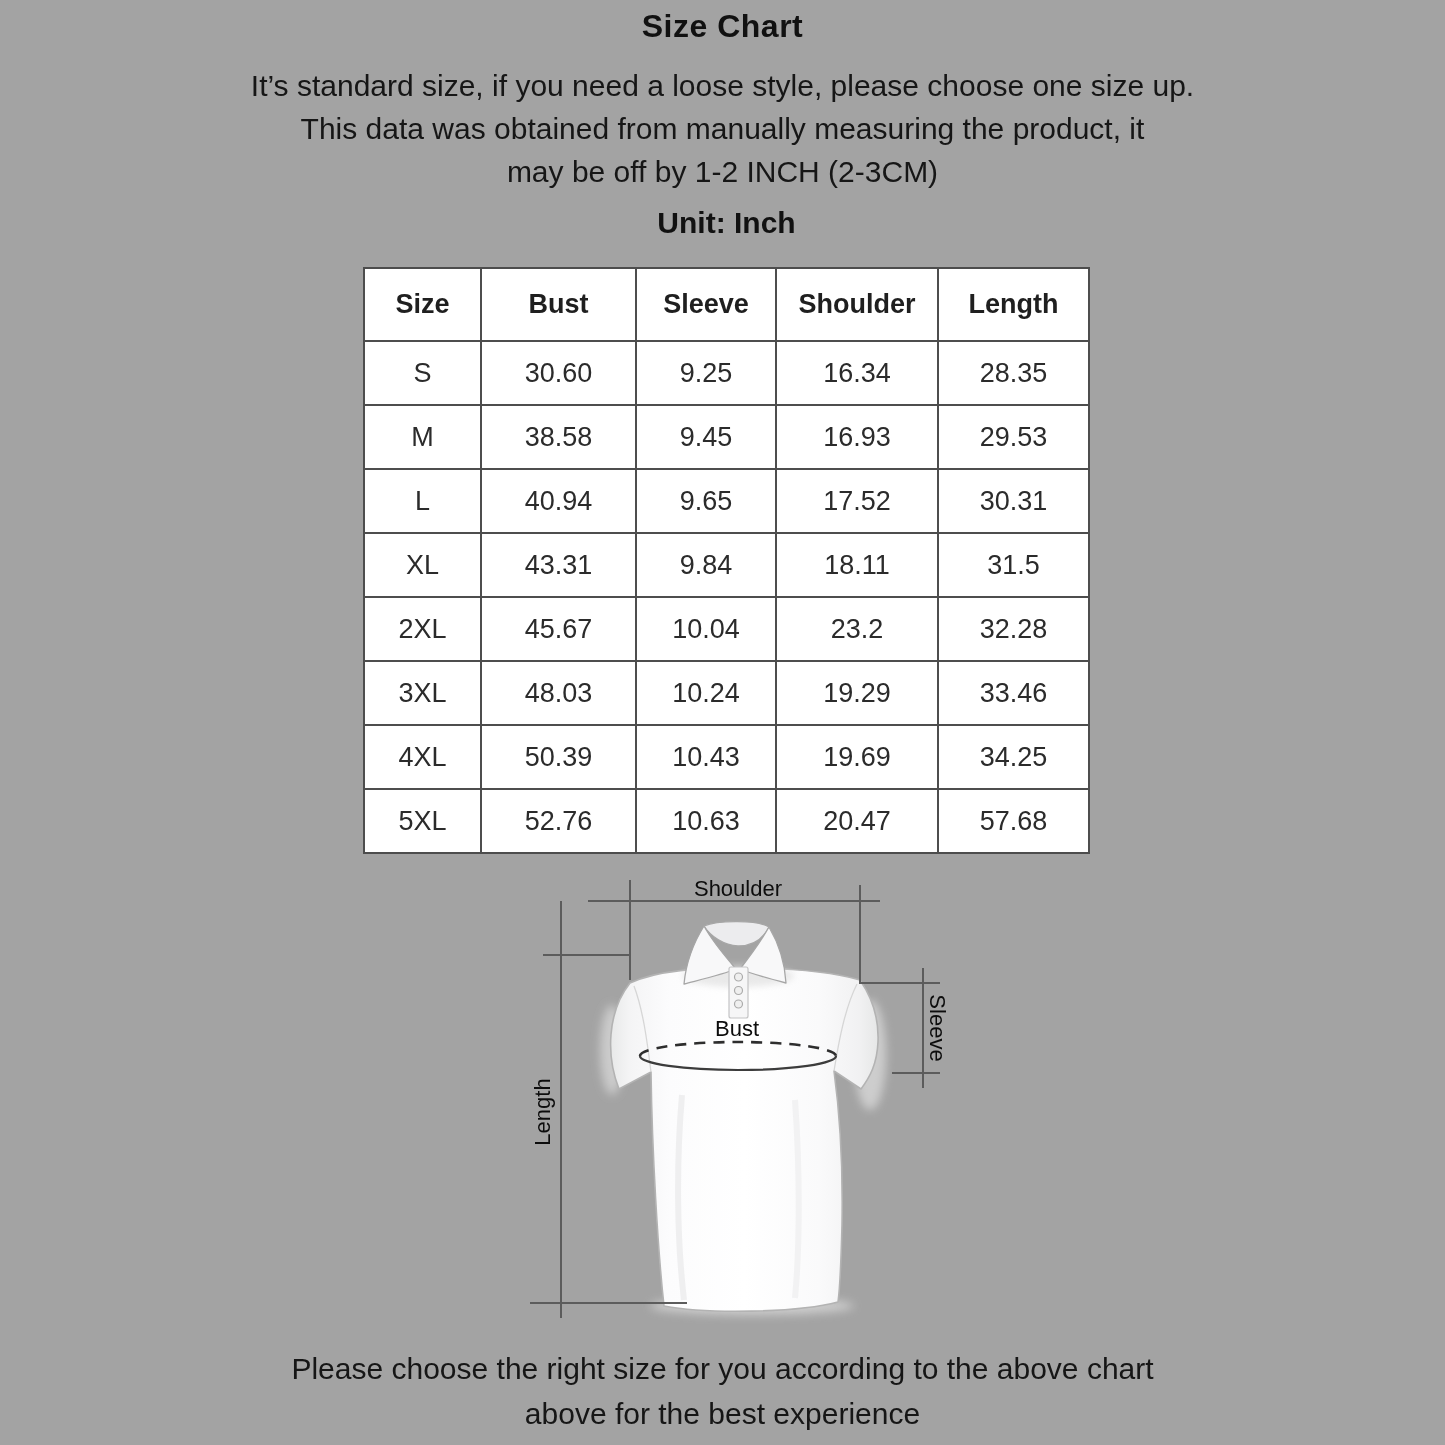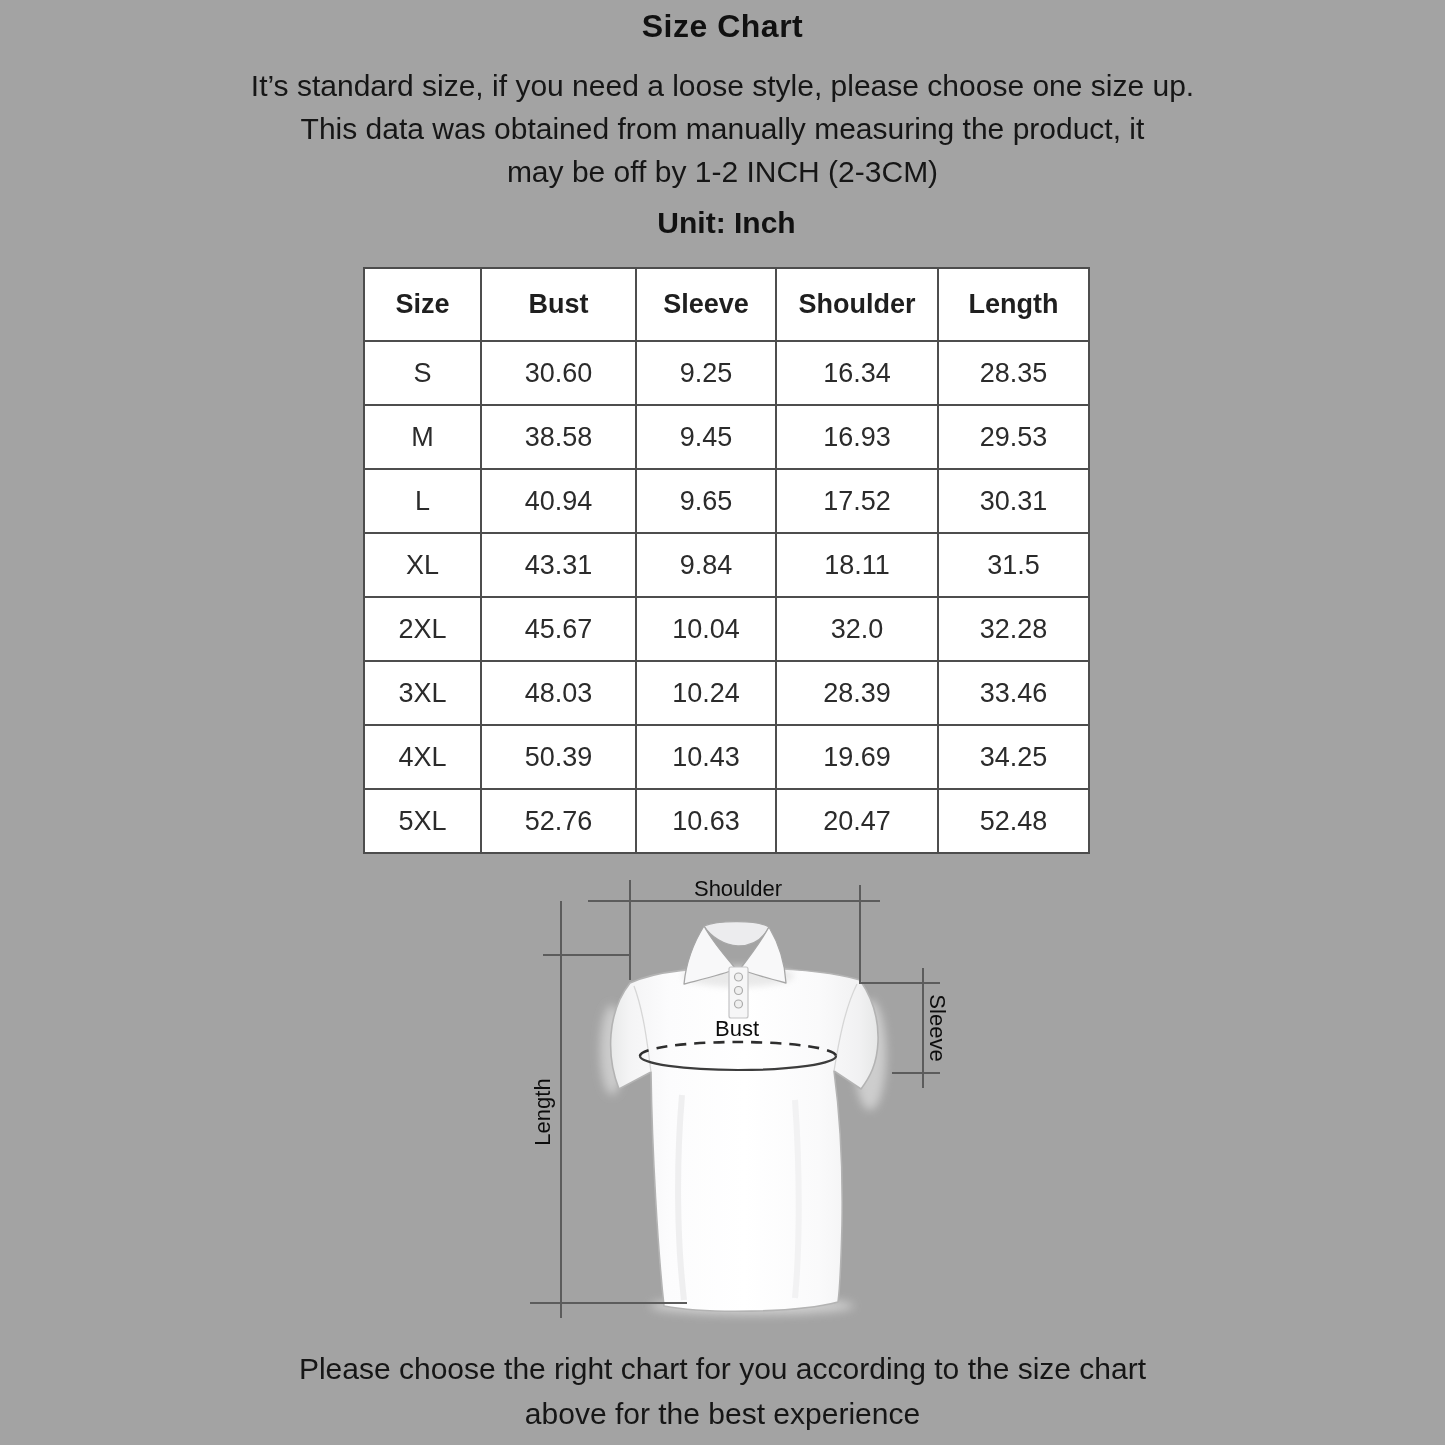--- a/index.html
+++ b/index.html
@@ -141,43 +141,43 @@
           <td>XL</td>
           <td>43.31</td>
           <td>9.84</td>
           <td>18.11</td>
           <td>31.5</td>
         </tr>
         <tr>
           <td>2XL</td>
           <td>45.67</td>
           <td>10.04</td>
-          <td>32.0</td>
+          <td>23.2</td>
           <td>32.28</td>
         </tr>
         <tr>
           <td>3XL</td>
           <td>48.03</td>
           <td>10.24</td>
-          <td>28.39</td>
+          <td>19.29</td>
           <td>33.46</td>
         </tr>
         <tr>
           <td>4XL</td>
           <td>50.39</td>
           <td>10.43</td>
           <td>19.69</td>
           <td>34.25</td>
         </tr>
         <tr>
           <td>5XL</td>
           <td>52.76</td>
           <td>10.63</td>
           <td>20.47</td>
-          <td>52.48</td>
+          <td>57.68</td>
         </tr>
       </tbody>
   </table>
 
   <svg class="diagram" viewBox="0 0 480 470" xmlns="http://www.w3.org/2000/svg">
     <defs>
       <linearGradient id="bodyGrad" x1="0" y1="0" x2="1" y2="0">
         <stop offset="0" stop-color="#e8e9e9"></stop>
         <stop offset="0.07" stop-color="#f4f4f5"></stop>
         <stop offset="0.22" stop-color="#fcfcfd"></stop>
@@ -253,17 +253,17 @@
 
     <g font-family="Liberation Sans, sans-serif" font-size="22" fill="#0d0d0d">
       <text x="238" y="36" text-anchor="middle">Shoulder</text>
       <text x="237" y="176" text-anchor="middle">Bust</text>
       <text transform="translate(50 252) rotate(-90)" text-anchor="middle">Length</text>
       <text transform="translate(430 168) rotate(90)" text-anchor="middle">Sleeve</text>
     </g>
   </svg>
 
   <div class="footer">
-    <div>Please choose the right chart for you according to the size chart</div>
+    <div>Please choose the right size for you according to the above chart</div>
     <div>above for the best experience</div>
   </div>
 
 </div>
 
 </body></html>

